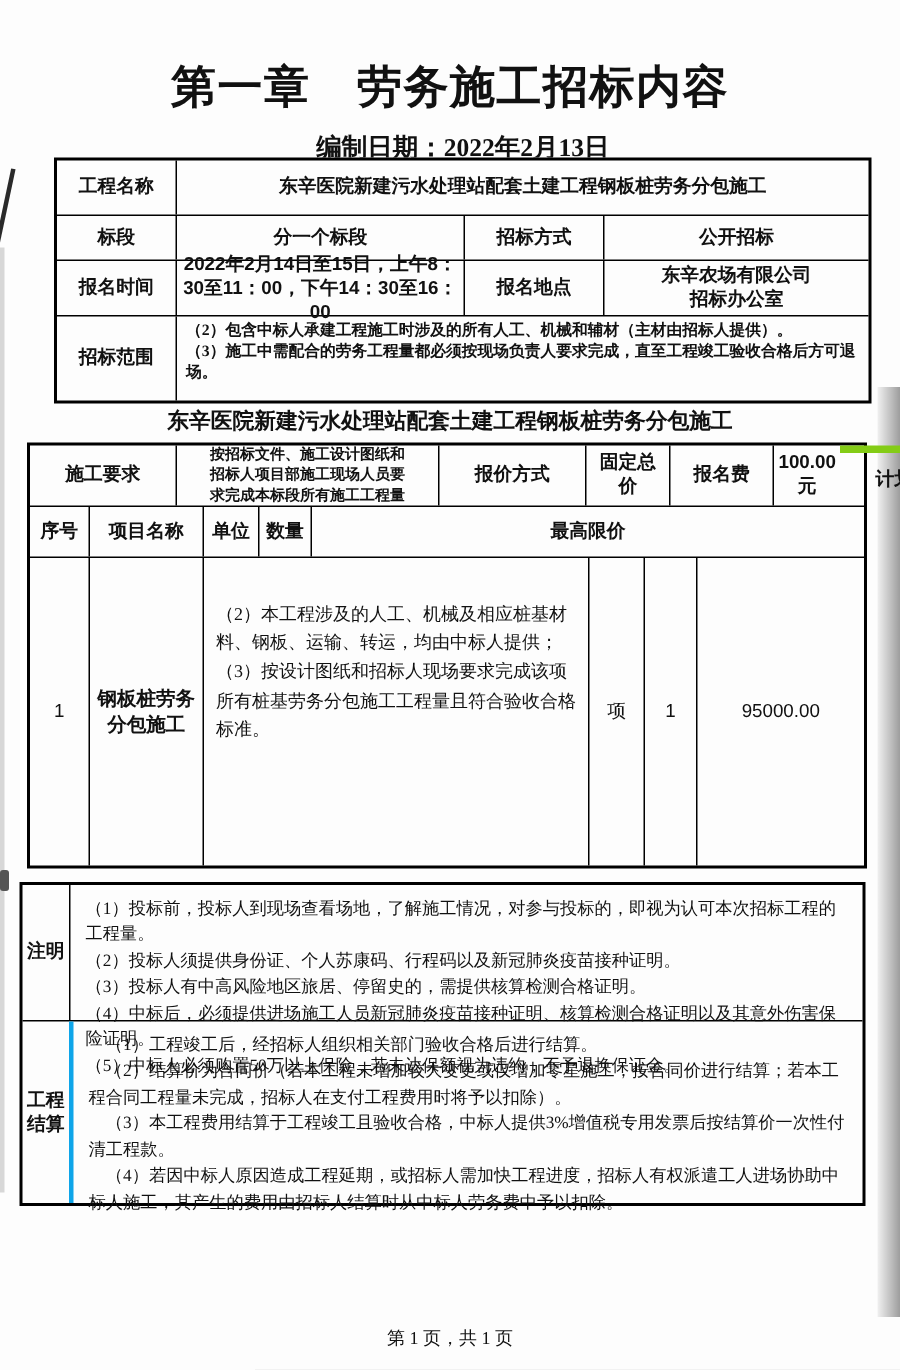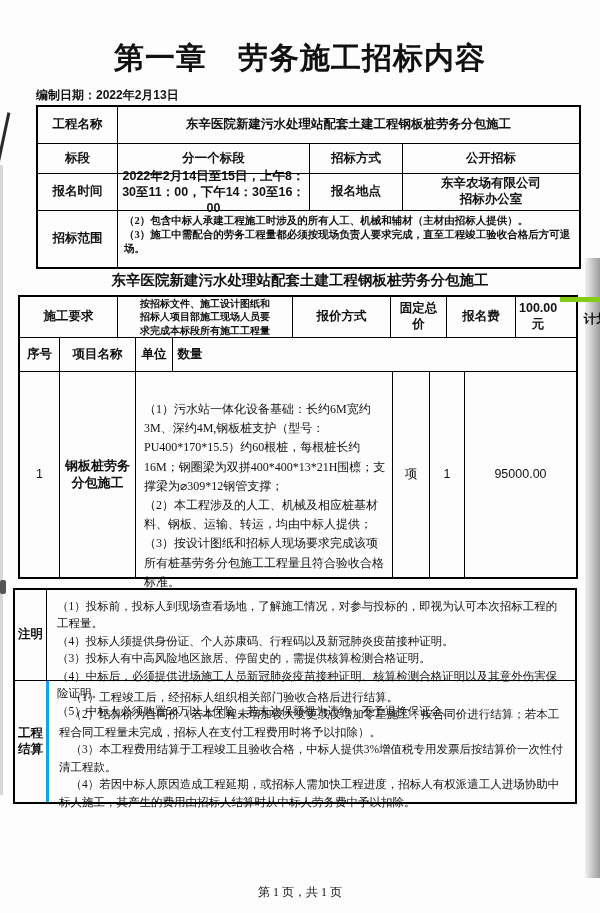--- a/index.html
+++ b/index.html
@@ -14,22 +14,22 @@
     background:linear-gradient(to right, rgba(0,0,0,0.05), rgba(0,0,0,0.38)); }
   .scan-left-line { position:absolute; left:2px; top:112px; width:3px; height:52px;
     background:#2a2a2a; transform:rotate(12deg); }
   .scan-left-strip { position:absolute; left:0; top:165px; width:3px; height:630px;
     background:rgba(0,0,0,0.15); }
   .scan-left-blob { position:absolute; left:0; top:580px; width:6px; height:14px;
     background:#555; border-radius:2px; }
 
   .title { position:absolute; top:38px; left:0; width:100%; text-align:center;
     font-size:30px; font-weight:bold; letter-spacing:1px; }
-  .date  { position:absolute; top:87px; left:36px; width:545px; text-align:left;
-    font-size:12px; font-weight:bold; }
+  .date  { position:absolute; top:87px; left:36px; width:545px; text-align:center;
+    font-size:17px; font-weight:bold;font-family:Liberation Serif, serif; }
 
   .tbl { position:absolute; border:2px solid #000; background:#fdfdfd; }
   .row { display:flex; border-top:1px solid #000; }
   .row:first-child { border-top:none; }
   .cell { display:flex; align-items:center; justify-content:center;
     text-align:center; border-left:1px solid #000; padding:1px 3px;
     font-size:12.5px; font-weight:bold; line-height:1.25; }
   .cell:first-child { border-left:none; }
   .cell.col  { flex-direction:column; }
 
@@ -150,41 +150,41 @@
           <div class="cell mg3">投标保证金</div>
           <div class="cell mg4">1800.00元</div>
         </div>
       </div>
     </div>
     <div class="row rb">
       <div class="cell wi-no">序号</div>
       <div class="cell wi-name">项目名称</div>
       <div class="cell wi-unit">单位</div>
       <div class="cell wi-qty">数量</div>
+      <div class="cell wi-price">最高限价</div>
     </div>
     <div class="row rc">
       <div class="cell wi-no plain">1</div>
       <div class="cell wi-name" style="font-size:13px;">钢板桩劳务分包施工</div>
       <div class="cell wi-desc item-desc-cell">
-          <div class="desc-para">（1）污水站一体化设备基础：长约6M宽约3M、深约4M,钢板桩支护（型号：PU400*170*15.5）约60根桩，每根桩长约16M；钢圈梁为双拼400*400*13*21H围檩；支撑梁为⌀309*12钢管支撑；</div>
           <div class="desc-para">（2）本工程涉及的人工、机械及相应桩基材料、钢板、运输、转运，均由中标人提供；</div>
           <div class="desc-para">（3）按设计图纸和招标人现场要求完成该项所有桩基劳务分包施工工程量且符合验收合格标准。</div>
         </div>
       <div class="cell wi-unit plain">项</div>
       <div class="cell wi-qty plain">1</div>
       <div class="cell wi-price plain">95000.00</div>
     </div>
   </div>
 
   <div class="tbl t3">
     <div class="row rn">
       <div class="cell w3-lab">注明</div>
       <div class="para-cell" style="border-left:1px solid #000;">
           <div class="note-para">（1）投标前，投标人到现场查看场地，了解施工情况，对参与投标的，即视为认可本次招标工程的工程量。</div>
-          <div class="note-para">（4）投标人须提供身份证、个人苏康码、行程码以及新冠肺炎疫苗接种证明。</div>
+          <div class="note-para">（2）投标人须提供身份证、个人苏康码、行程码以及新冠肺炎疫苗接种证明。</div>
           <div class="note-para">（3）投标人有中高风险地区旅居、停留史的，需提供核算检测合格证明。</div>
           <div class="note-para">（4）中标后，必须提供进场施工人员新冠肺炎疫苗接种证明、核算检测合格证明以及其意外伤害保险证明。</div>
           <div class="note-para">（5）中标人必须购置50万以上保险，若未达保额视为违约，不予退换保证金。</div>
         </div>
     </div>
     <div class="row rs">
       <div class="cell w3-lab">工程结算</div>
       <div class="para-cell" style="border-left:3px solid #0ea5e9;">
           <div class="set-para">（1）工程竣工后，经招标人组织相关部门验收合格后进行结算。</div>
           <div class="set-para">（2）结算价为合同价（若本工程未增加较大变更或仅增加零星施工，按合同价进行结算；若本工程合同工程量未完成，招标人在支付工程费用时将予以扣除）。</div>

